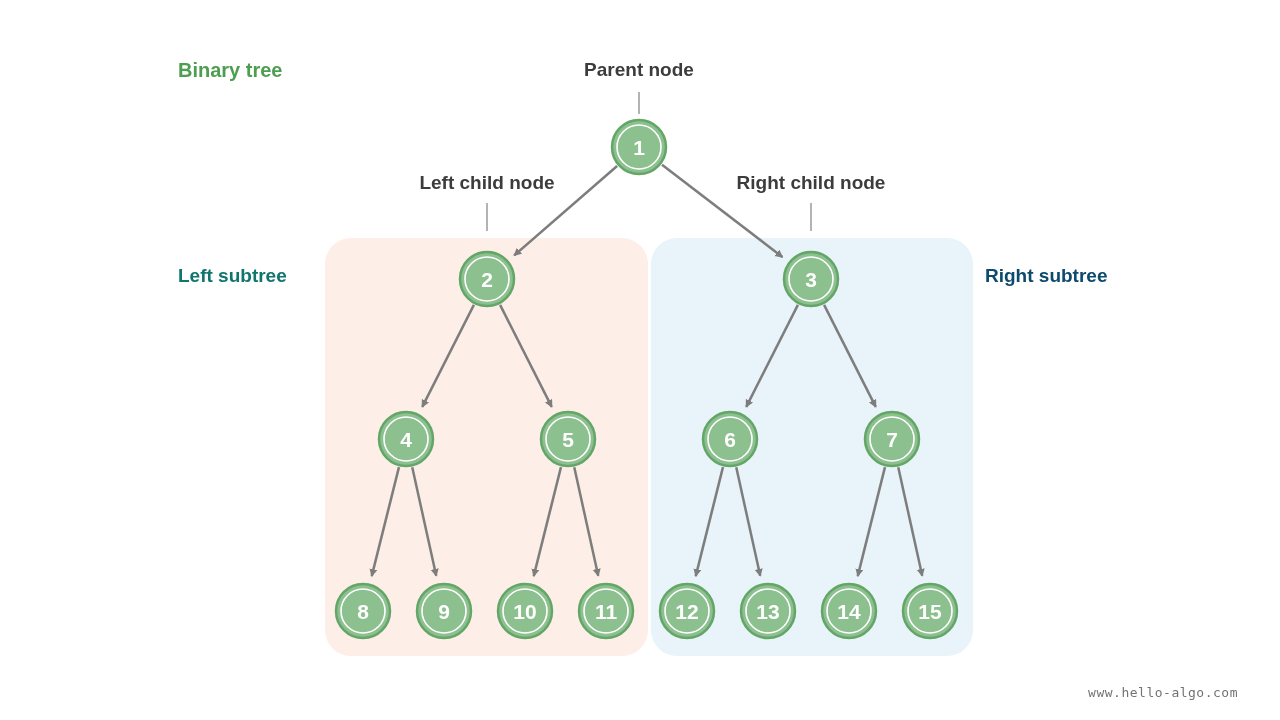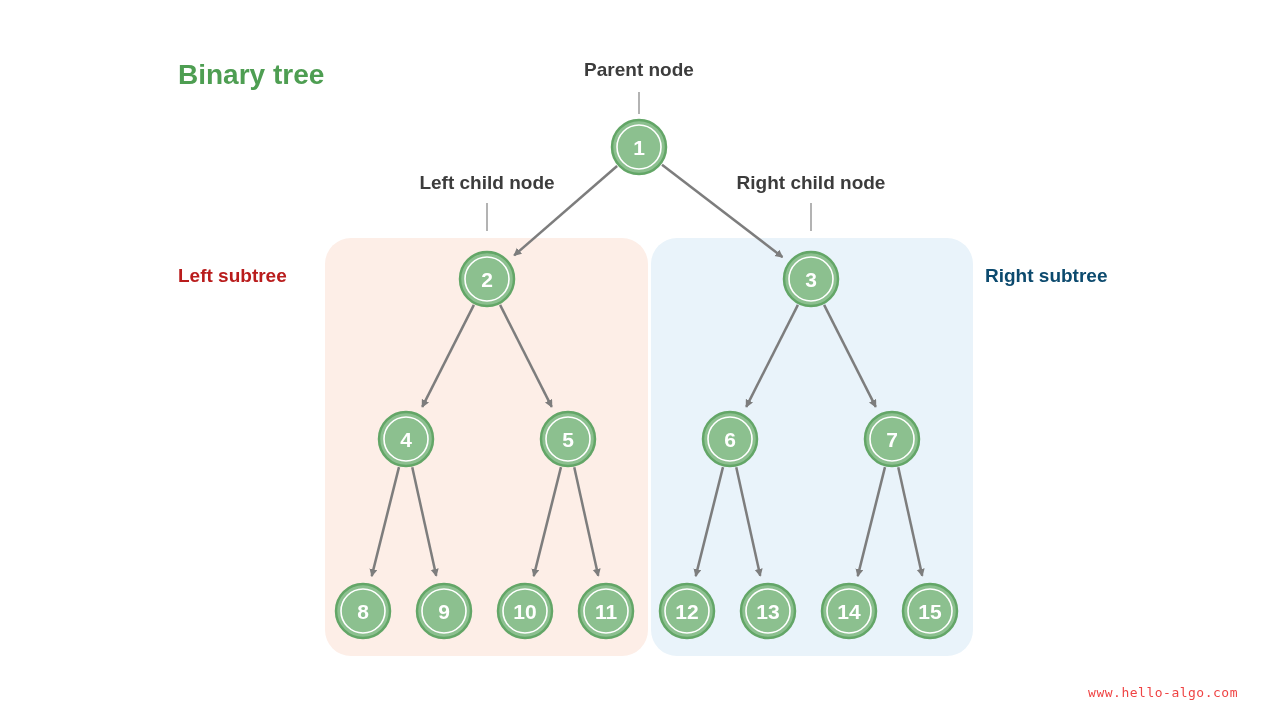--- a/index.html
+++ b/index.html
@@ -23,34 +23,34 @@
     height: 720px;
   }
   .label {
     position: absolute;
     font-weight: 700;
     font-size: 19px;
     color: #3c3c3c;
     white-space: nowrap;
     line-height: 1.2;
   }
-  .label--title        { left: 178px; top: 58px; font-size: 28px; }
+  .label--title        { left: 178px; top: 58px; font-size: 20px; }
   .label--parent       { left: 639px; top: 59px; transform: translateX(-50%); }
   .label--left-child   { left: 487px; top: 172px; transform: translateX(-50%); }
   .label--right-child  { left: 811px; top: 172px; transform: translateX(-50%); }
   .label--left-subtree { left: 178px; top: 265px; }
   .label--right-subtree{ left: 985px; top: 265px; }
   .watermark {
     position: absolute;
     right: 42px;
     bottom: 20px;
     font-family: "DejaVu Sans Mono", monospace;
     font-size: 13px;
     font-weight: 400;
-    color: #ef4444;
+    color: #737373;
     letter-spacing: 0.5px;
   }
   .node-text {
     font-family: "Liberation Sans", sans-serif;
     font-weight: 700;
     font-size: 21px;
   }
 </style>
 </head>
 <body>
@@ -160,19 +160,19 @@
     </svg>
 
   <div class="label label--title" style="color: rgb(78, 158, 82);">Binary tree</div>
 
   <div class="label label--parent" style="color: rgb(60, 60, 60);">Parent node</div>
 
   <div class="label label--left-child" style="color: rgb(60, 60, 60);">Left child node</div>
 
   <div class="label label--right-child" style="color: rgb(60, 60, 60);">Right child node</div>
 
-  <div class="label label--left-subtree" style="color: #b91c1c;">Left subtree</div>
+  <div class="label label--left-subtree" style="color: #0f766e;">Left subtree</div>
 
   <div class="label label--right-subtree" style="color: #0c4a6e;">Right subtree</div>
 
   <div class="watermark">www.hello-algo.com</div>
 
 </div>
 
 </body></html>

